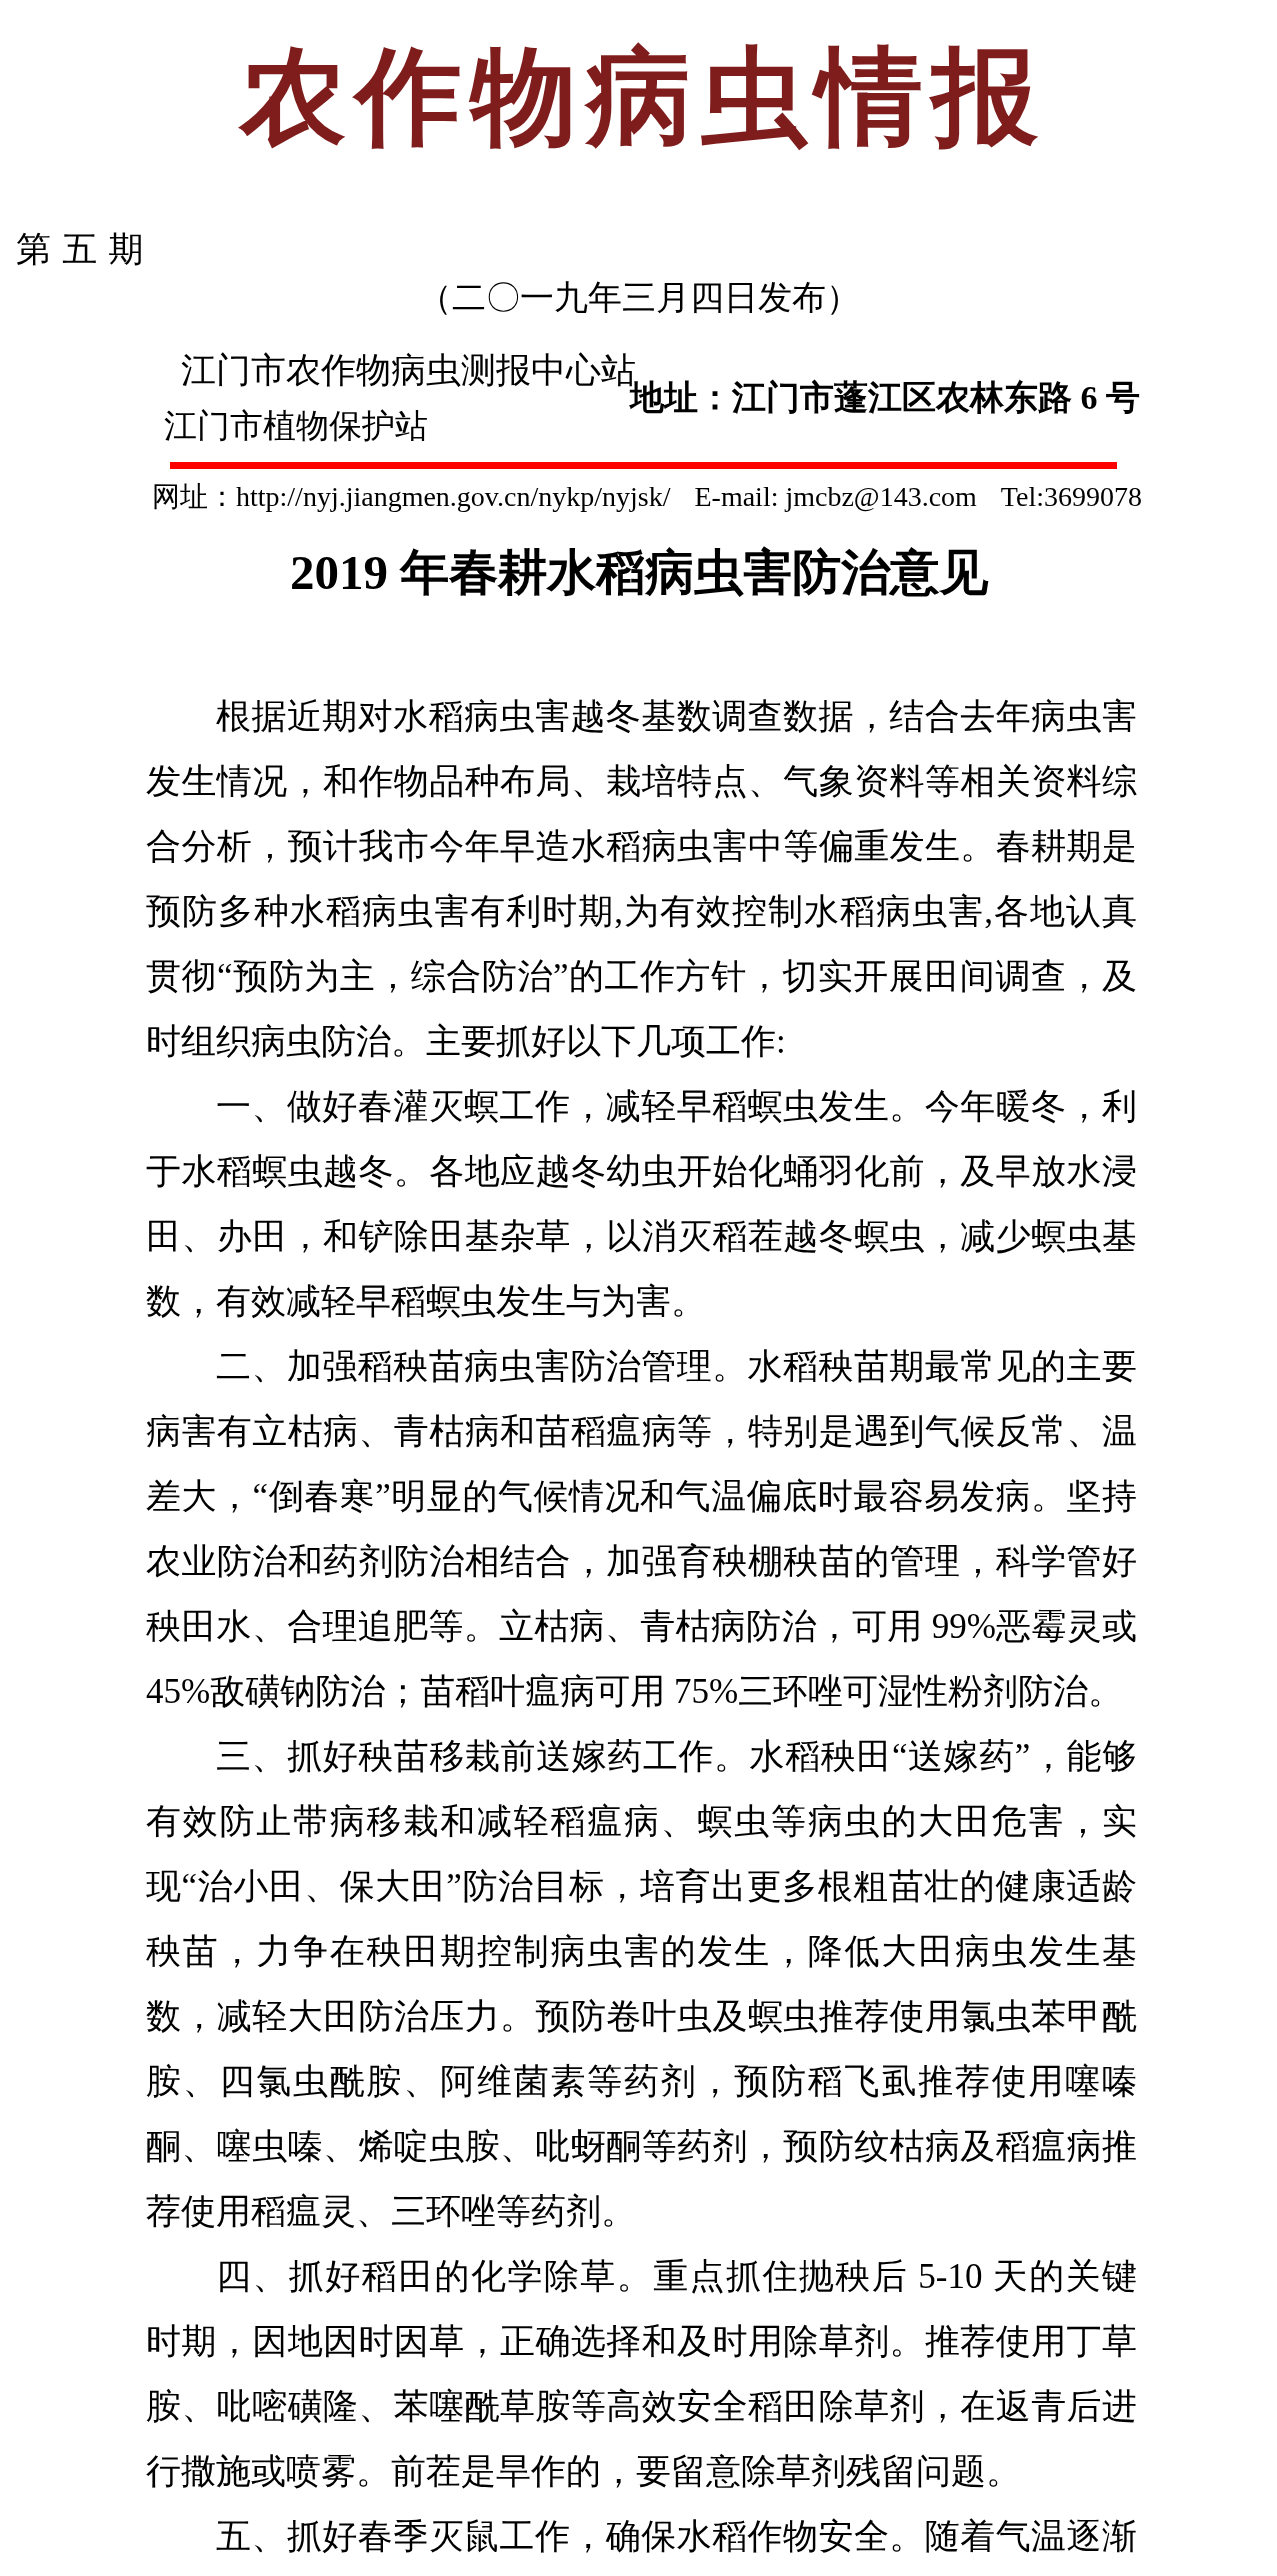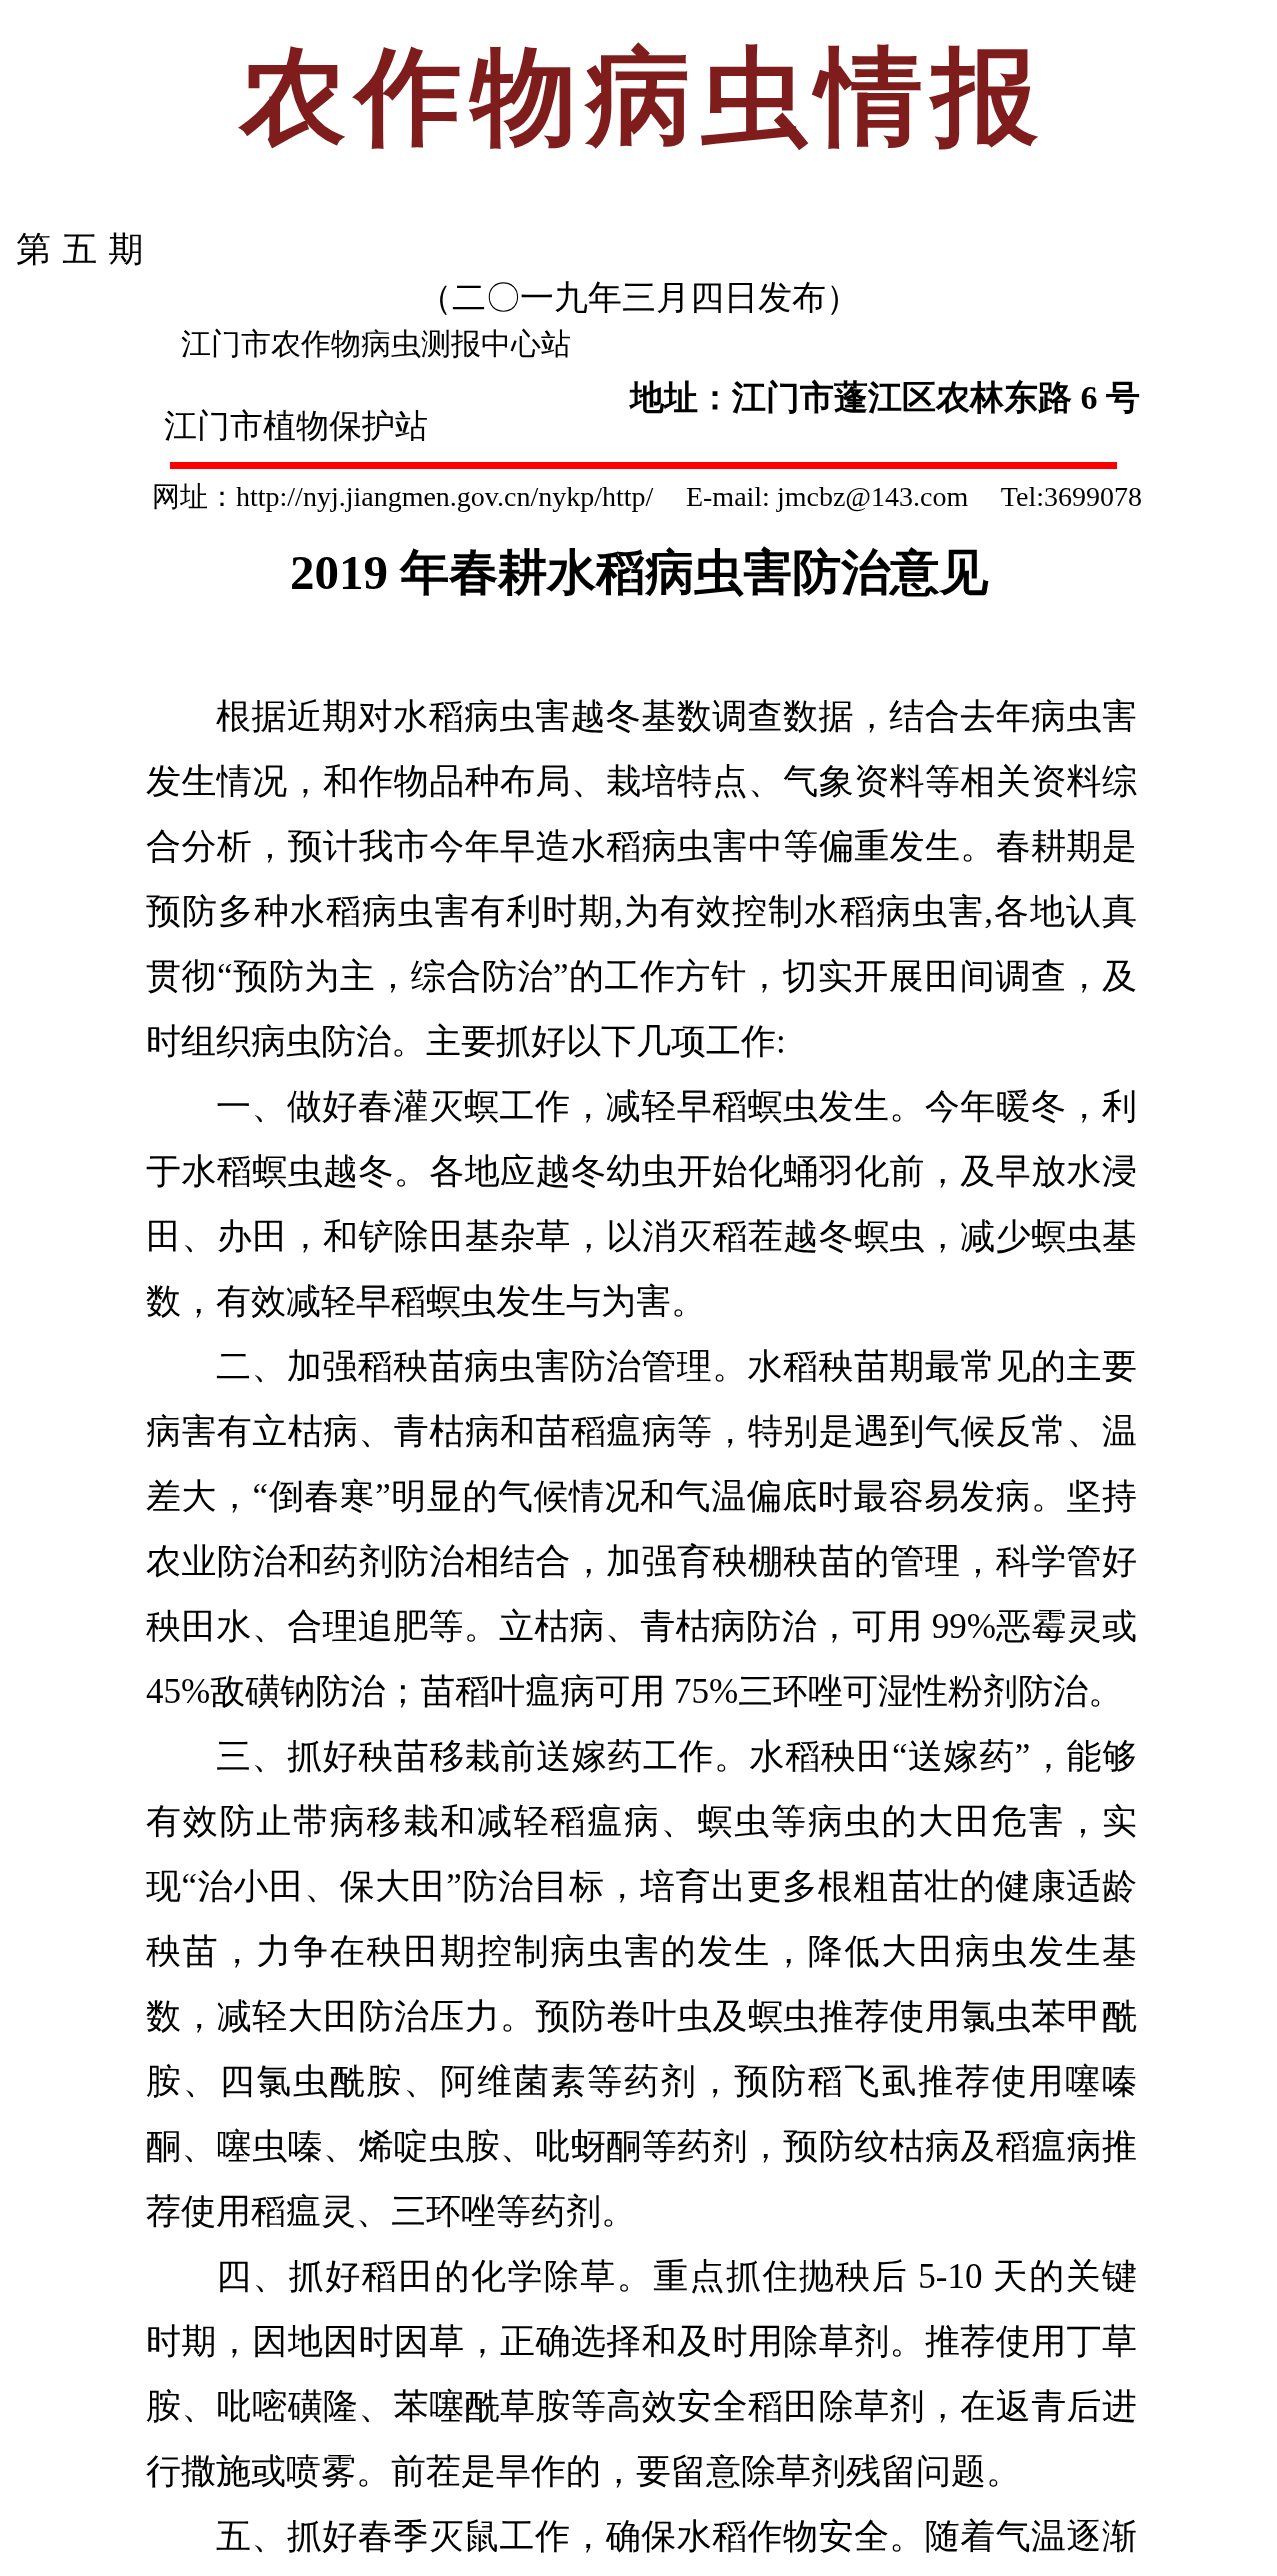--- a/index.html
+++ b/index.html
@@ -41,23 +41,23 @@
     position: absolute;
     top: 279px;
     left: 0;
     width: 100%;
     text-align: center;
     font-size: 34px;
     line-height: 1.1;
   }
   .org-line-1 {
     position: absolute;
-    top: 327px;
+    top: 352px;
     left: 181px;
-    font-size: 30px;
+    font-size: 35px;
     line-height: 1.1;
     white-space: nowrap;
   }
   .org-line-2 {
     position: absolute;
     top: 408px;
     left: 164px;
     font-size: 33px;
     line-height: 1.1;
     white-space: nowrap;
@@ -132,21 +132,21 @@
 
   <div class="date-line">（二〇一九年三月四日发布）</div>
 
   <div class="org-line-1">江门市农作物病虫测报中心站</div>
   <div class="org-line-2">江门市植物保护站</div>
   <div class="address-line">地址：江门市蓬江区农林东路 6 号</div>
 
   <div class="red-divider"></div>
 
   <div class="contact-bar">
-    <span>网址：http://nyj.jiangmen.gov.cn/nykp/http/</span>
+    <span>网址：http://nyj.jiangmen.gov.cn/nykp/nyjsk/</span>
     <span>E-mail: jmcbz@143.com</span>
     <span>Tel:3699078</span>
   </div>
 
   <div class="article-title">2019 年春耕水稻病虫害防治意见</div>
 
   <div class="article-body">
     <p>根据近期对水稻病虫害越冬基数调查数据，结合去年病虫害发生情况，和作物品种布局、栽培特点、气象资料等相关资料综合分析，预计我市今年早造水稻病虫害中等偏重发生。春耕期是预防多种水稻病虫害有利时期,为有效控制水稻病虫害,各地认真贯彻“预防为主，综合防治”的工作方针，切实开展田间调查，及时组织病虫防治。主要抓好以下几项工作:</p>
     <p>一、做好春灌灭螟工作，减轻早稻螟虫发生。今年暖冬，利于水稻螟虫越冬。各地应越冬幼虫开始化蛹羽化前，及早放水浸田、办田，和铲除田基杂草，以消灭稻茬越冬螟虫，减少螟虫基数，有效减轻早稻螟虫发生与为害。</p>
     <p>二、加强稻秧苗病虫害防治管理。水稻秧苗期最常见的主要病害有立枯病、青枯病和苗稻瘟病等，特别是遇到气候反常、温差大，“倒春寒”明显的气候情况和气温偏底时最容易发病。坚持农业防治和药剂防治相结合，加强育秧棚秧苗的管理，科学管好秧田水、合理追肥等。立枯病、青枯病防治，可用 99%恶霉灵或 45%敌磺钠防治；苗稻叶瘟病可用 75%三环唑可湿性粉剂防治。</p>

